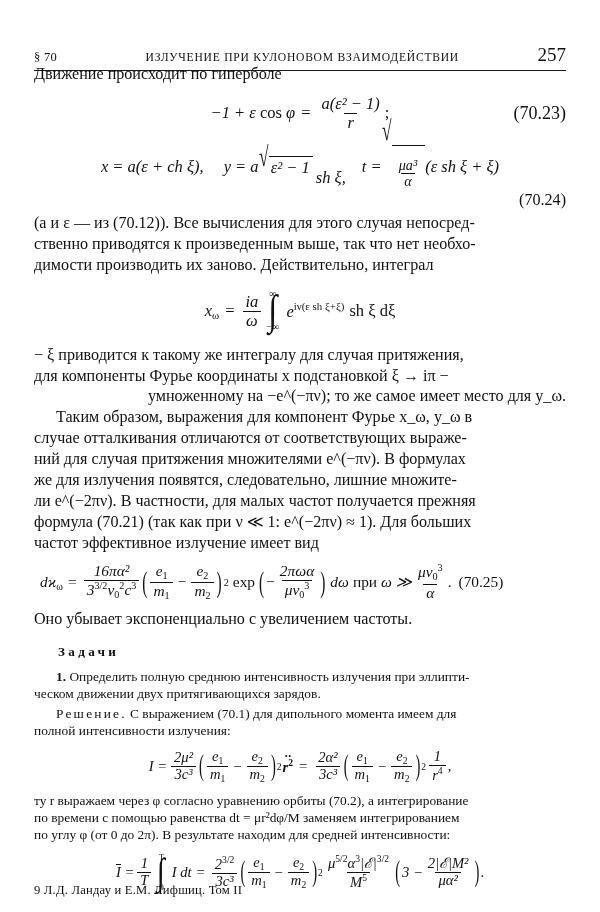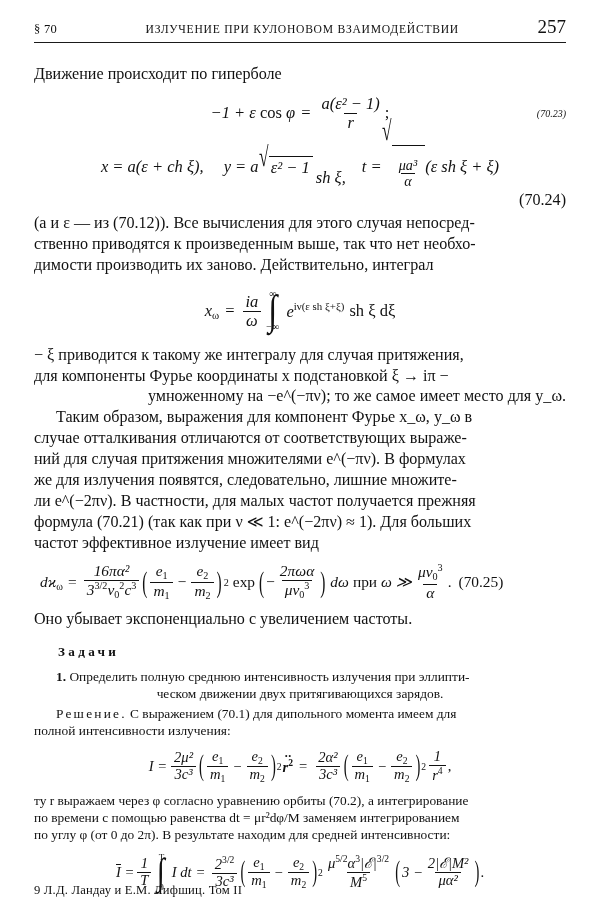--- a/index.html
+++ b/index.html
@@ -20,21 +20,21 @@
     width: 600px;
     height: 912px;
     padding: 0;
     box-sizing: border-box;
   }
 
   
   .runhead {
     position: absolute;
     left: 34px;
-    top: 16px;
+    top: 44px;
     width: 532px;
     display: flex;
     align-items: baseline;
     justify-content: space-between;
     border-bottom: 1.1px solid #1a1a1a;
     padding-bottom: 4px;
   }
   .runhead-section {
     font-size: 12.5px;
     letter-spacing: 0.3px;
@@ -79,22 +79,21 @@
     display: flex;
     align-items: center;
     justify-content: center;
     font-size: 16.5px;
   }
   .eqnum {
     position: absolute;
     right: 0;
     top: 50%;
     transform: translateY(-50%);
-    font-size: 10px;
-    font-style: italic;
+    font-size: 18px;
   }
   .eqnum-below {
     text-align: right;
     font-size: 16.1px;
   }
 
   
   .m { font-style: italic; font-family: "Liberation Serif", serif; }
   .up { font-style: normal; }
   .bold { font-weight: bold; font-style: italic; }
@@ -331,21 +330,21 @@
         <span>.</span>
         <span style="margin-left:7px;">(70.25)</span>
       </div>
     </div>
 
     <p class="para" style="margin-top:7px;">Оно убывает экспоненциально с увеличением частоты.</p>
 
     <p class="problems-head" style="margin-top:15px;">Задачи</p>
 
     <p class="small indent" style="margin-top:9px;"><b>1.</b> <span>Определить полную среднюю интенсивность излучения при эллипти-</span></p>
-    <p class="small" style="text-align:center;">ческом движении двух притягивающихся зарядов.</p>
+    <p class="small" style="text-align:left;">ческом движении двух притягивающихся зарядов.</p>
 
     <p class="small indent" style="margin-top:3px;"><span class="sp-letter">Решение.</span> <span>С выражением (70.1) для дипольного момента имеем для</span></p>
     <p class="small" style="text-align:left;">полной интенсивности излучения:</p>
 
     <div class="eqblock" style="margin:9px 0 9px 0;">
       <div class="eqrow eqsmall">
         <span class="m">I =</span>
         <span class="frac" style="margin-left:4px;">
           <span class="num m"><span>2μ²</span></span>
           <span class="den m"><span>3c³</span></span>

